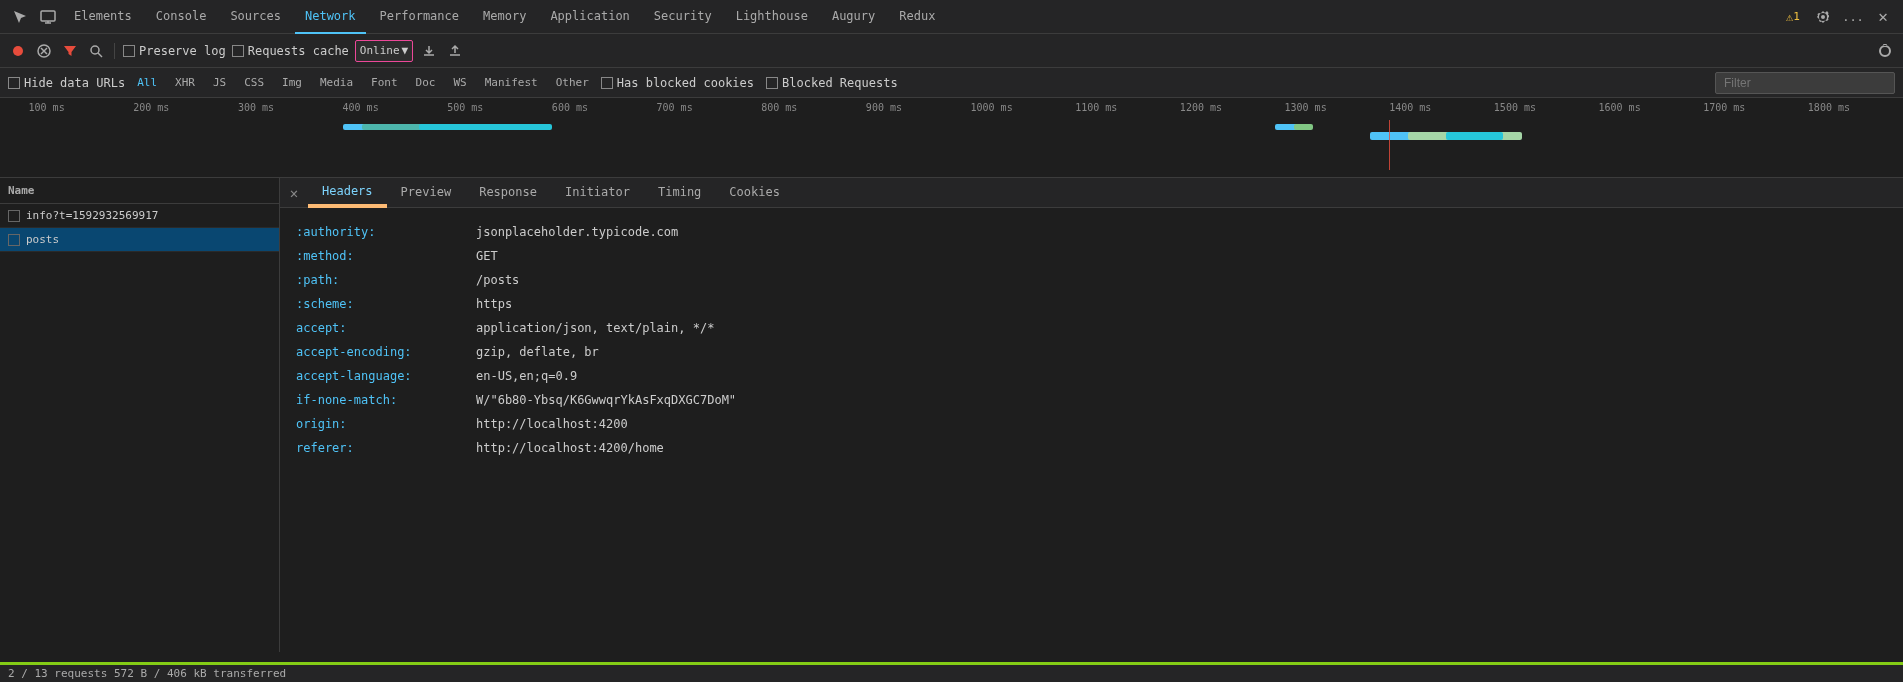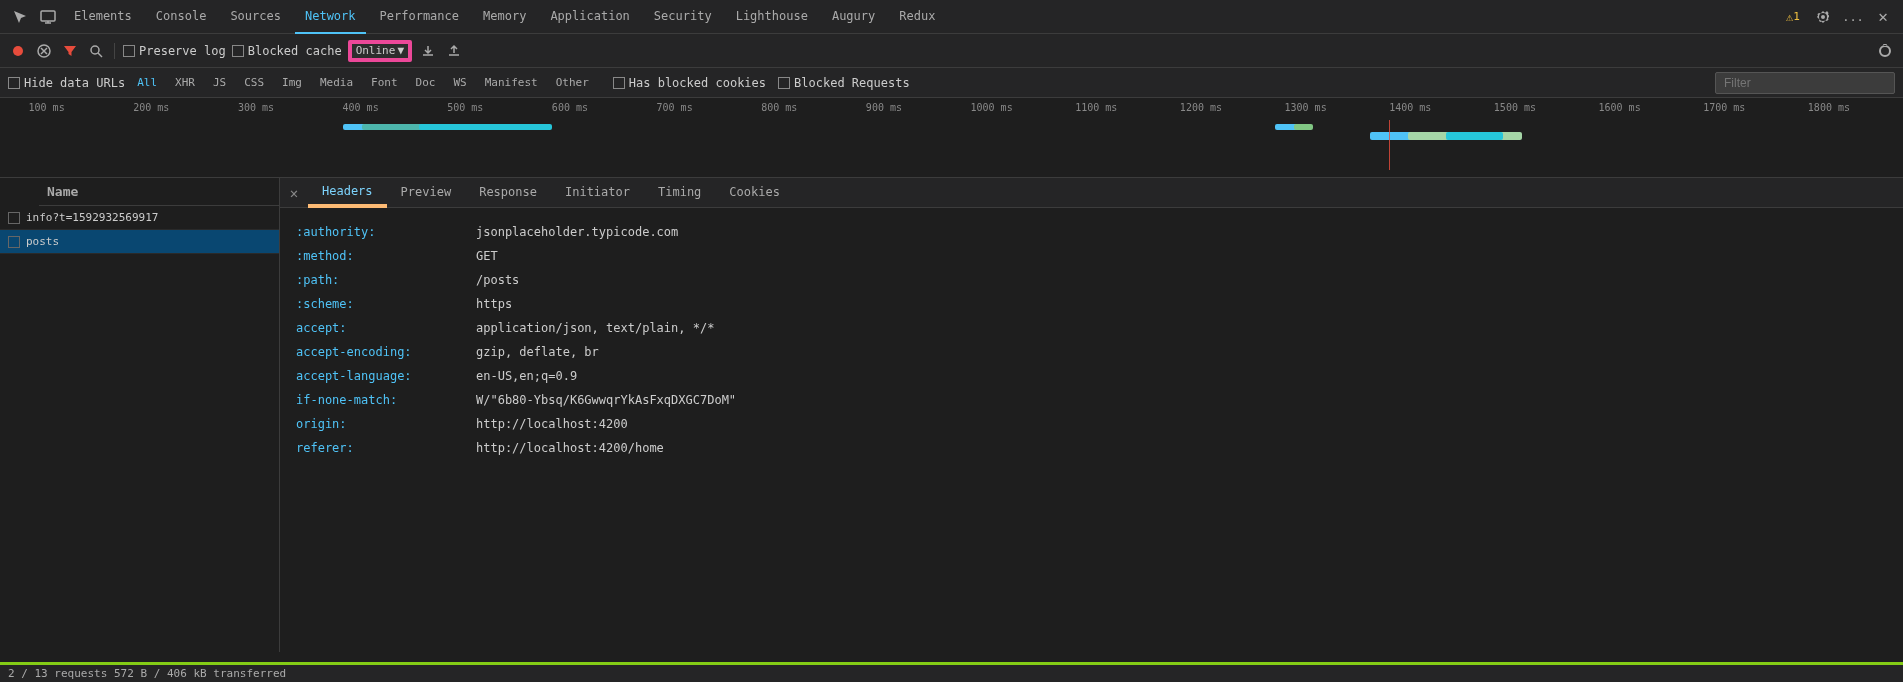--- a/index.html
+++ b/index.html
@@ -87,21 +87,21 @@
       width: 12px;
       height: 12px;
       border: 1px solid #888;
       background: transparent;
       display: flex;
       align-items: center;
       justify-content: center;
     }
     .toolbar-select {
       background: #2d2d2d;
-      border: 4px solid #ec4899;
+      border: 1px solid #ec4899;
       color: #ccc;
       padding: 2px 4px;
       font-size: 11px;
       cursor: pointer;
       display: flex;
       align-items: center;
       gap: 2px;
       height: 22px;
       border-radius: 2px;
     }
@@ -188,23 +188,22 @@
       border-right: 1px solid #3c3c3c;
       overflow-y: auto;
       background: #1e1e1e;
     }
     .left-panel-header {
       display: flex;
       align-items: flex-start;
       padding: 6px 8px;
       border-bottom: 1px solid #3c3c3c;
       color: #aaa;
-      font-size: 13px;
+      font-size: 11px;
       font-weight: bold;
-      margin-left: 39px;
     }
     .network-row {
       display: flex;
       align-items: center;
       padding: 5px 8px;
       cursor: pointer;
       border-bottom: 1px solid #2a2a2a;
       gap: 6px;
     }
     .network-row.selected { background: #094771; }
@@ -384,21 +383,21 @@
   </div>
   <div class="toolbar-separator"></div>
 
   <label class="toolbar-checkbox-group">
     <div class="toolbar-checkbox"></div>
     <span>Preserve log</span>
   </label>
 
   <label class="toolbar-checkbox-group">
     <div class="toolbar-checkbox"></div>
-    <span>Blocked cache</span>
+    <span>Requests cache</span>
   </label>
 
   <div class="toolbar-select">
     <span>Online</span>
     <span>▼</span>
   </div>
 
   <div class="toolbar-btn">
     <svg width="14" height="14" viewBox="0 0 14 14" fill="none" stroke="#aaa" stroke-width="1.5">
         <path d="M2 11h10M7 2v7M4 6l3 3 3-3"></path>
@@ -429,21 +428,21 @@
   <div class="filter-type-btn">JS</div>
   <div class="filter-type-btn">CSS</div>
   <div class="filter-type-btn">Img</div>
   <div class="filter-type-btn">Media</div>
   <div class="filter-type-btn">Font</div>
   <div class="filter-type-btn">Doc</div>
   <div class="filter-type-btn">WS</div>
   <div class="filter-type-btn">Manifest</div>
   <div class="filter-type-btn">Other</div>
 
-  <div style="margin-left: 12px; display:flex; align-items:center; gap:4px;">
+  <div style="margin-left: 0; display:flex; align-items:center; gap:4px;">
     <label class="toolbar-checkbox-group">
       <div class="toolbar-checkbox"></div>
       <span>Has blocked cookies</span>
     </label>
     <label class="toolbar-checkbox-group" style="margin-left:8px;">
       <div class="toolbar-checkbox"></div>
       <span>Blocked Requests</span>
     </label>
   </div>
 

